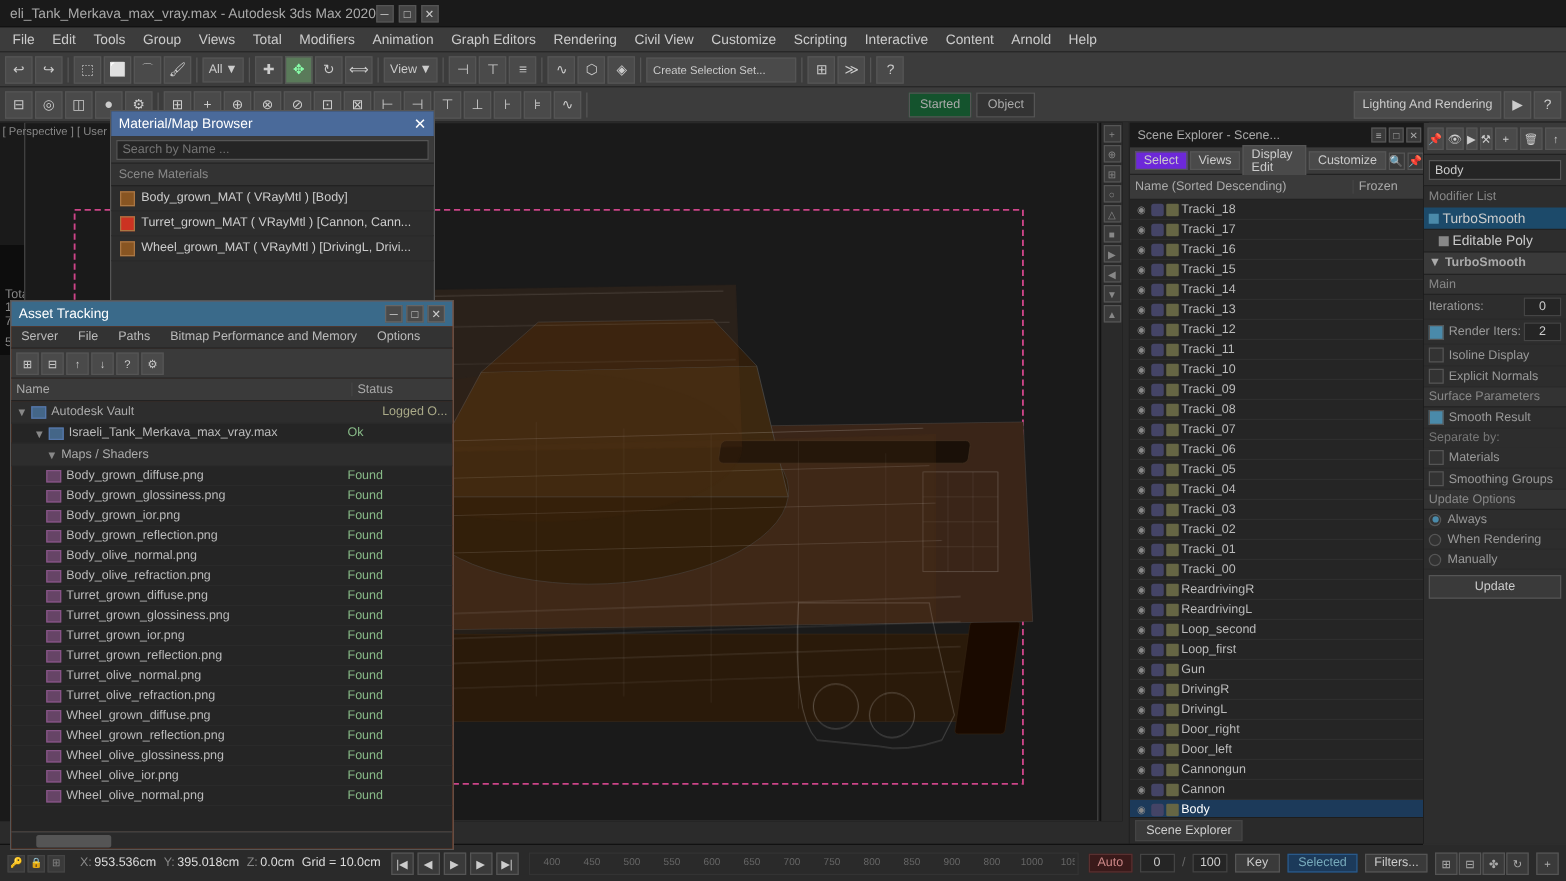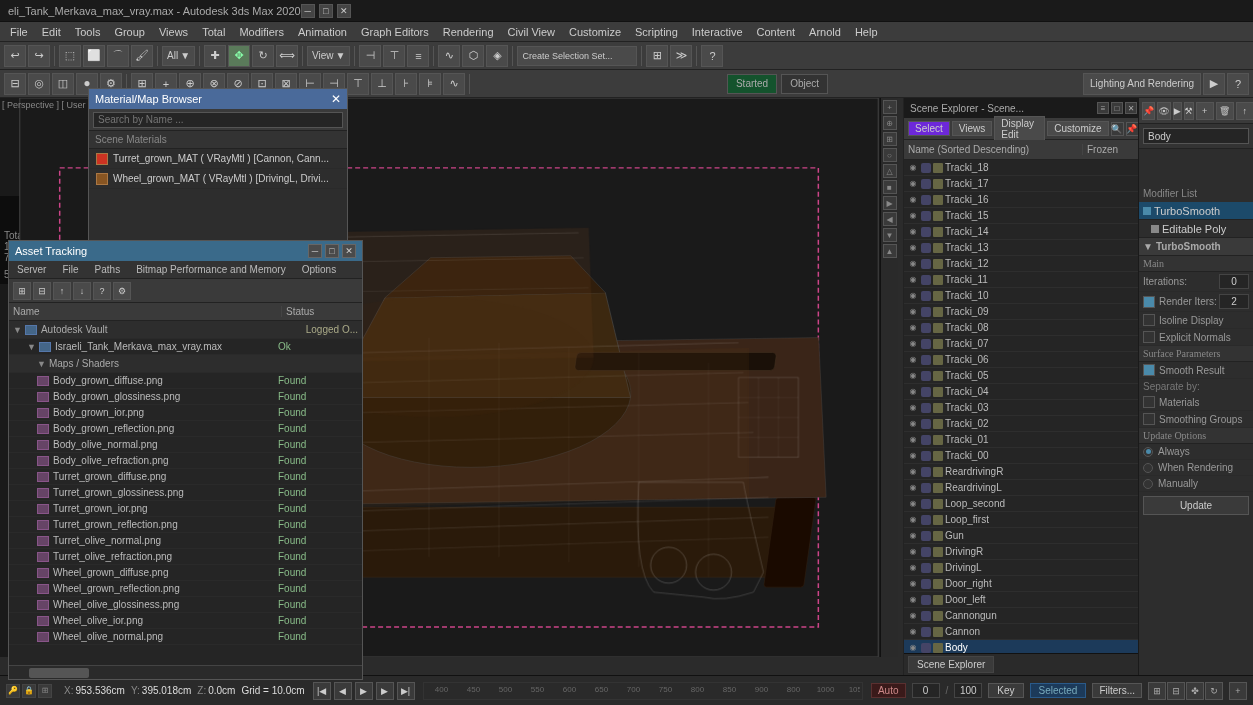--- a/index.html
+++ b/index.html
@@ -548,21 +548,20 @@
       font-size: 10px;
       padding: 2px 4px;
       height: 16px;
     }
 
     .modifier-list-label {
       padding: 3px 4px;
       font-size: 10px;
       color: #888;
       background: #2d2d2d;
-      margin-top: 36px;
     }
 
     .modifier-item {
       height: 18px;
       display: flex;
       align-items: center;
       padding: 0 4px;
       cursor: pointer;
       border-bottom: 1px solid #222;
     }
@@ -585,21 +584,20 @@
       align-items: center;
       gap: 3px;
       border-bottom: 1px solid #222;
     }
     .ts-subheader {
       background: #333;
       padding: 2px 4px;
       font-size: 10px;
       color: #888;
       border-bottom: 1px solid #222;
-      font-family: Liberation Serif, serif;
     }
     .ts-row {
       display: flex;
       align-items: center;
       padding: 2px 4px;
       border-bottom: 1px solid #2a2a2a;
       gap: 2px;
     }
     .ts-label {
       flex: 1;
@@ -1256,20 +1254,26 @@
   <div class="popup-title-bar">
     <span>Material/Map Browser</span>
     <span class="popup-close">✕</span>
   </div>
   <div class="popup-search">
     <input type="text" style="flex: 1 1 0%; background: rgb(37, 37, 37); border: 1px solid rgb(85, 85, 85); color: rgb(204, 204, 204); font-size: 10px; padding: 2px 4px; height: 16px;" placeholder="Search by Name ...">
   </div>
   <div class="popup-section-header">Scene Materials</div>
   <div class="popup-item">
     <div class="popup-item-icon">
+      <div class="mat-icon"></div>
+    </div>
+    <span class="popup-item-text">Body_grown_MAT ( VRayMtl ) [Body]</span>
+  </div>
+  <div class="popup-item">
+    <div class="popup-item-icon">
       <div class="mat-icon highlight"></div>
     </div>
     <span class="popup-item-text">Turret_grown_MAT ( VRayMtl ) [Cannon, Cann...</span>
   </div>
   <div class="popup-item">
     <div class="popup-item-icon">
       <div class="mat-icon"></div>
     </div>
     <span class="popup-item-text">Wheel_grown_MAT ( VRayMtl ) [DrivingL, Drivi...</span>
   </div>

